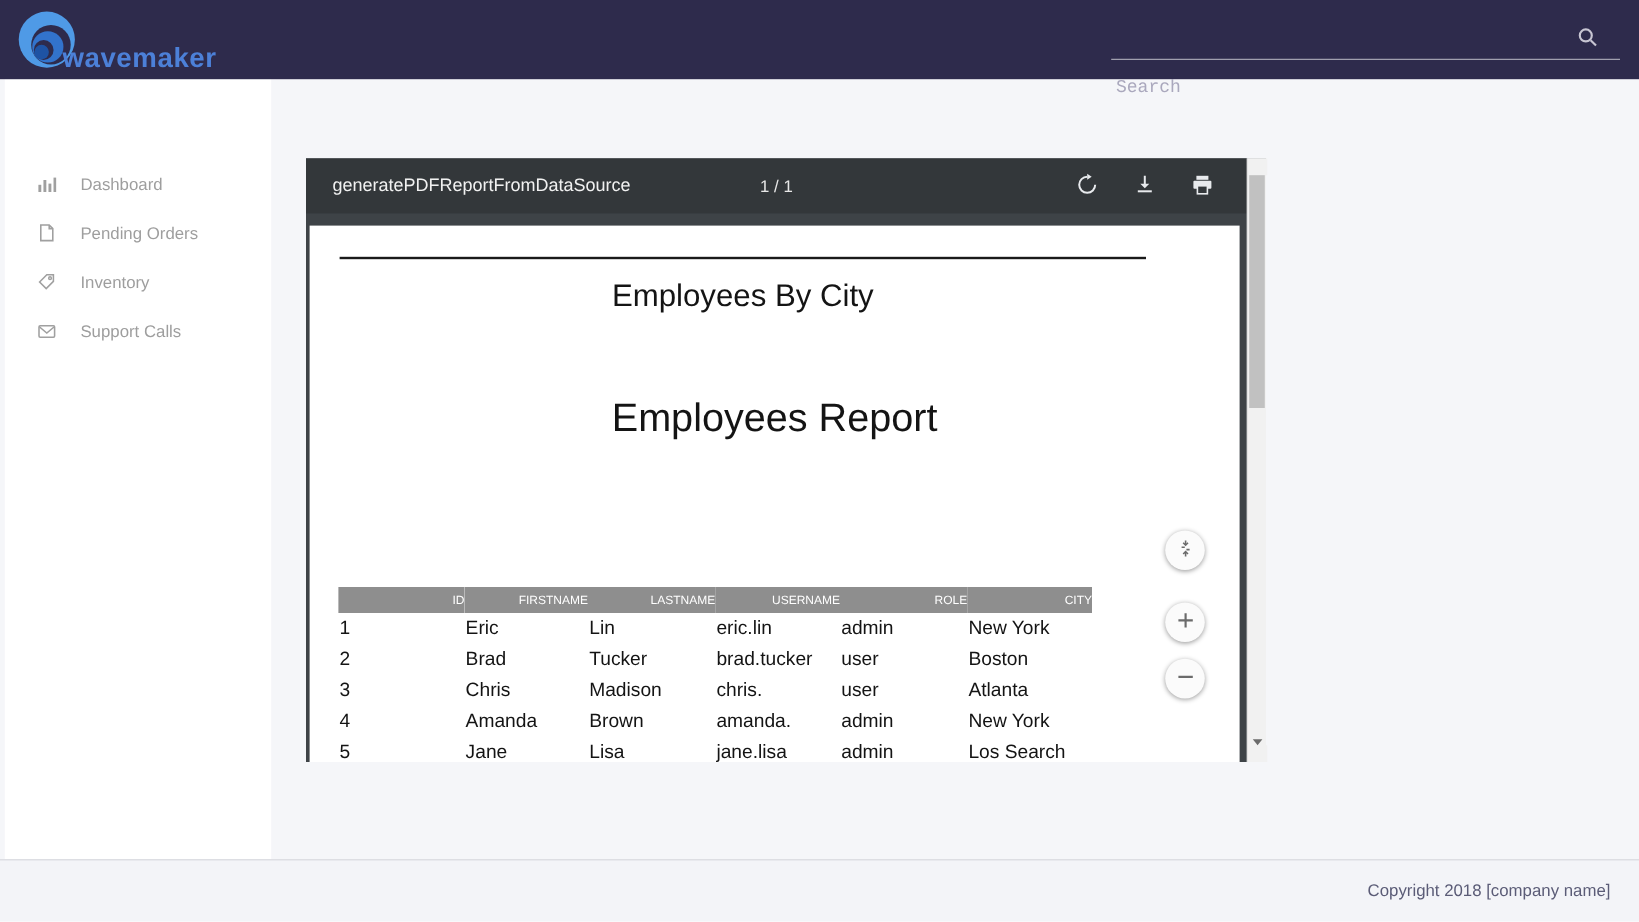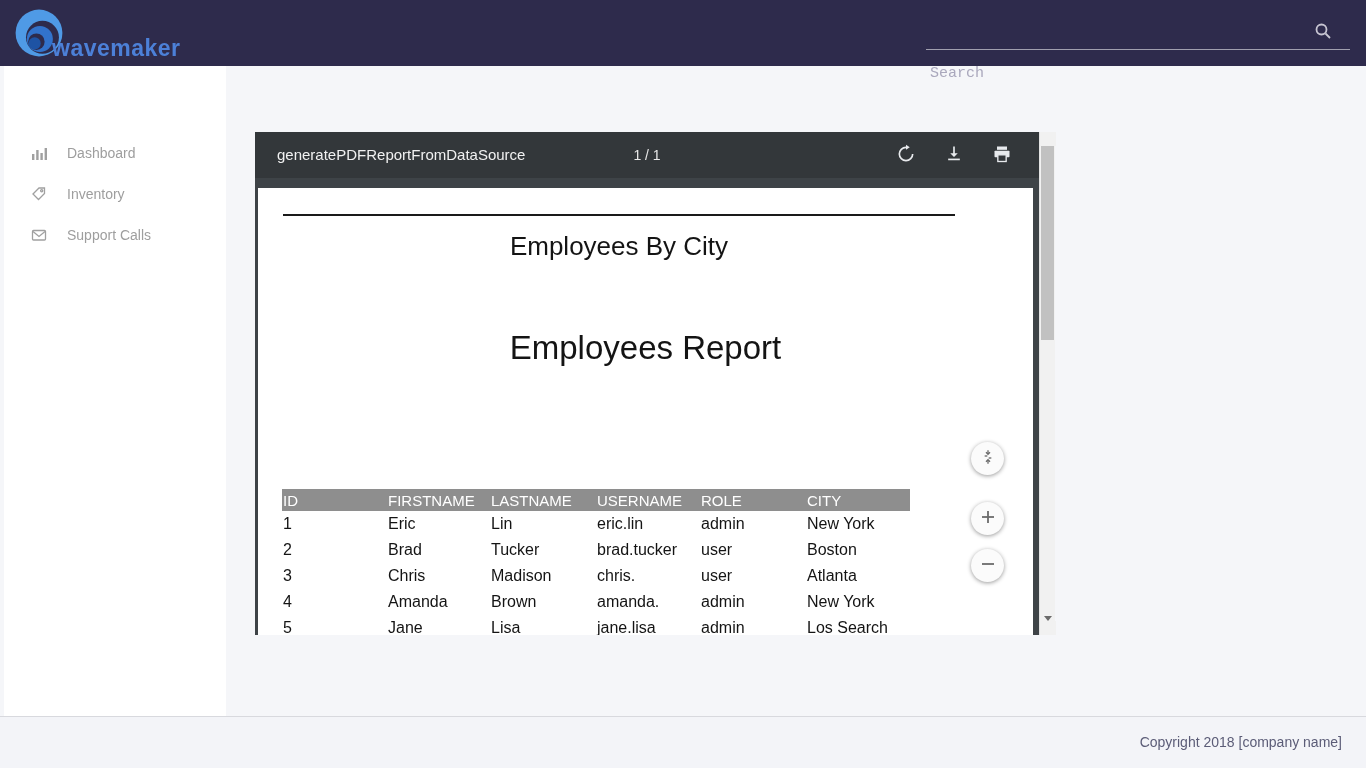--- a/index.html
+++ b/index.html
@@ -38,21 +38,21 @@
   .pdf-pages{position:absolute;left:0;top:0;width:784px;text-align:center;line-height:46px;color:#e8e8e8;font-size:14px;}
   .pdf-actions{position:absolute;right:25px;top:0;height:46px;display:flex;align-items:center;gap:24px;}
   .tool-btn{width:24px;height:24px;border:none;background:transparent;cursor:pointer;padding:0;display:flex;align-items:center;justify-content:center;}
 
   .pdf-content{position:absolute;left:0;top:46px;width:784px;height:457px;background:var(--viewer_bg);overflow:hidden;}
   .pdf-page{position:absolute;left:3px;top:10px;width:775px;height:447px;background:var(--page_bg);overflow:hidden;color:var(--doc_text);}
   .doc-rule{position:absolute;left:25px;top:26px;width:672px;height:2px;background:#1a1a1a;}
   .doc-subtitle{position:absolute;left:0;top:43px;width:722px;text-align:center;font-size:26px;}
   .doc-title{position:absolute;left:0;top:141px;width:775px;text-align:center;font-size:33px;}
   .doc-table{position:absolute;left:24px;top:301px;width:628px;border-collapse:collapse;table-layout:fixed;}
-  .doc-table th{background:var(--table_header_bg);color:#ffffff;font-weight:400;font-size:15px;text-align:left;height:22px;padding:0 0 0 1px;white-space:nowrap;overflow:hidden;}
+  .doc-table th{background:var(--table_header_bg);color:#ffffff;font-weight:400;font-size:10px;text-align:right;height:22px;padding:0 0 0 1px;white-space:nowrap;overflow:hidden;}
   .doc-table td{font-size:16px;height:26px;padding:0 0 0 1px;white-space:nowrap;overflow:hidden;}
 
   
   .pdf-scrollbar{position:absolute;right:0;top:0;width:16px;height:503px;background:var(--scroll_track);border-left:1px solid #e2e2e2;}
   .sb-btn{position:absolute;left:0;width:16px;height:14px;background:var(--scroll_track);border:none;cursor:pointer;padding:0;}
   .sb-up{top:0;} .sb-down{bottom:0;}
   .sb-arrow-up{width:0;height:0;border-left:4px solid transparent;border-right:4px solid transparent;border-bottom:5px solid #6b6b6b;margin:0 auto;}
   .sb-arrow-down{width:0;height:0;border-left:4px solid transparent;border-right:4px solid transparent;border-top:5px solid #6b6b6b;margin:0 auto;}
   .sb-thumb{position:absolute;left:1px;top:14px;width:13px;height:194px;background:var(--scroll_thumb);cursor:grab;}
 
@@ -97,20 +97,29 @@
     <div class="nav-item">
       <span class="nav-icon">
         <svg width="16" height="16" viewBox="0 0 16 16" fill="#a0a0a0">
           <rect x="1" y="9" width="2.4" height="6"></rect>
             <rect x="5.2" y="5" width="2.4" height="10"></rect>
           <rect x="9.4" y="8" width="2.4" height="7"></rect>
             <rect x="13.6" y="3" width="2.4" height="12"></rect>
         </svg>
       </span>
       <span class="nav-label">Dashboard</span>
+    </div>
+    <div class="nav-item">
+      <span class="nav-icon">
+        <svg width="16" height="16" viewBox="0 0 16 16" fill="none" stroke="#a0a0a0" stroke-width="1.3">
+          <path d="M3 1.5 h7 l3 3 v10 h-10 z"></path>
+            <path d="M10 1.5 v3 h3"></path>
+        </svg>
+      </span>
+      <span class="nav-label">Pending Orders</span>
     </div>
     <div class="nav-item">
       <span class="nav-icon">
         <svg width="16" height="16" viewBox="0 0 16 16" fill="none" stroke="#a0a0a0" stroke-width="1.3">
           <path d="M2 8 L8 2 H13.5 V7.5 L7.5 13.5 Z"></path>
             <circle cx="10.7" cy="4.8" r="1.1"></circle>
         </svg>
       </span>
       <span class="nav-label">Inventory</span>
     </div>

